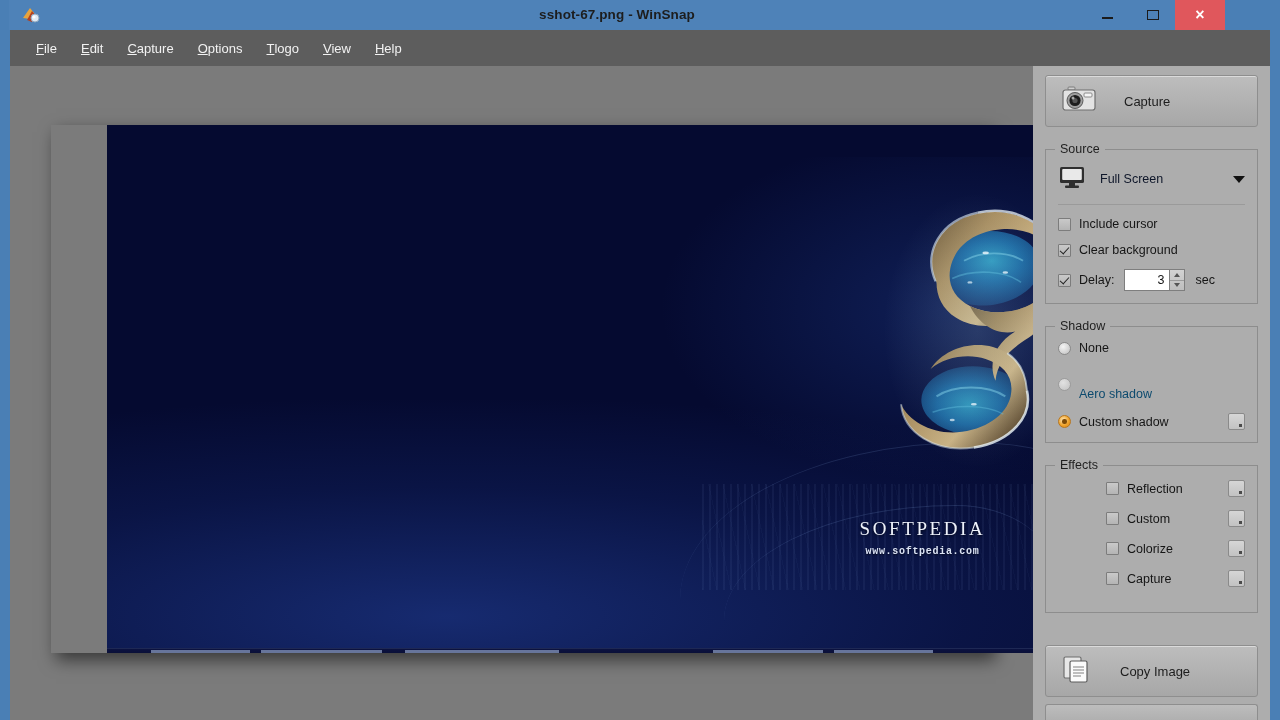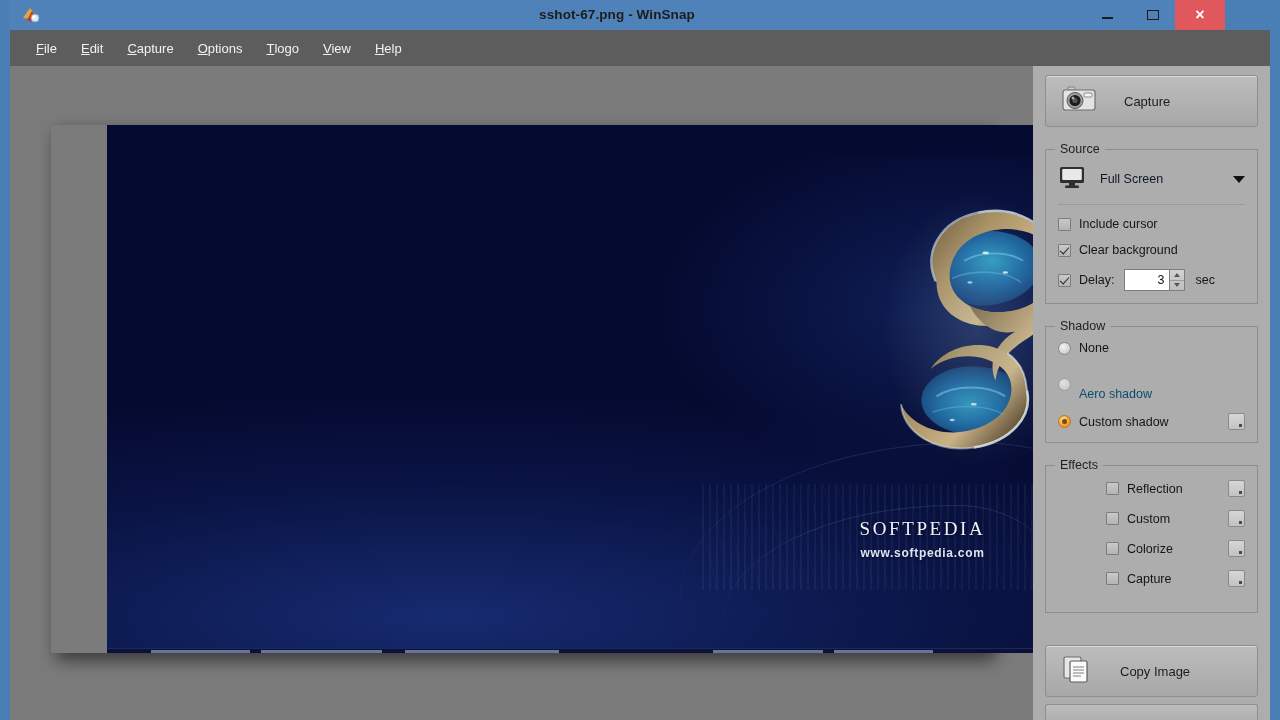--- a/index.html
+++ b/index.html
@@ -182,25 +182,26 @@
   }
   .brand-name {
     font-family: "Liberation Serif", serif;
     font-size: 19px;
     letter-spacing: 2.6px;
     color: #eef2fb;
     text-shadow: 0 1px 3px rgba(0,0,0,.7);
   }
   .brand-url {
     margin-top: 6px;
-    font-size: 12px;
+    font-size: 10px;
     font-weight: bold;
     letter-spacing: .7px;
     color: #dce4f5;
     text-shadow: 0 1px 2px rgba(0,0,0,.6);
+    font-family: Liberation Mono, monospace;
   }
   .vert-copyright {
     position: absolute;
     right: 10px; top: 50%;
     transform: translateY(-50%) rotate(90deg);
     transform-origin: center;
     white-space: nowrap;
     font-size: 5.2px;
     letter-spacing: .2px;
     color: rgba(150,175,225,.62);

